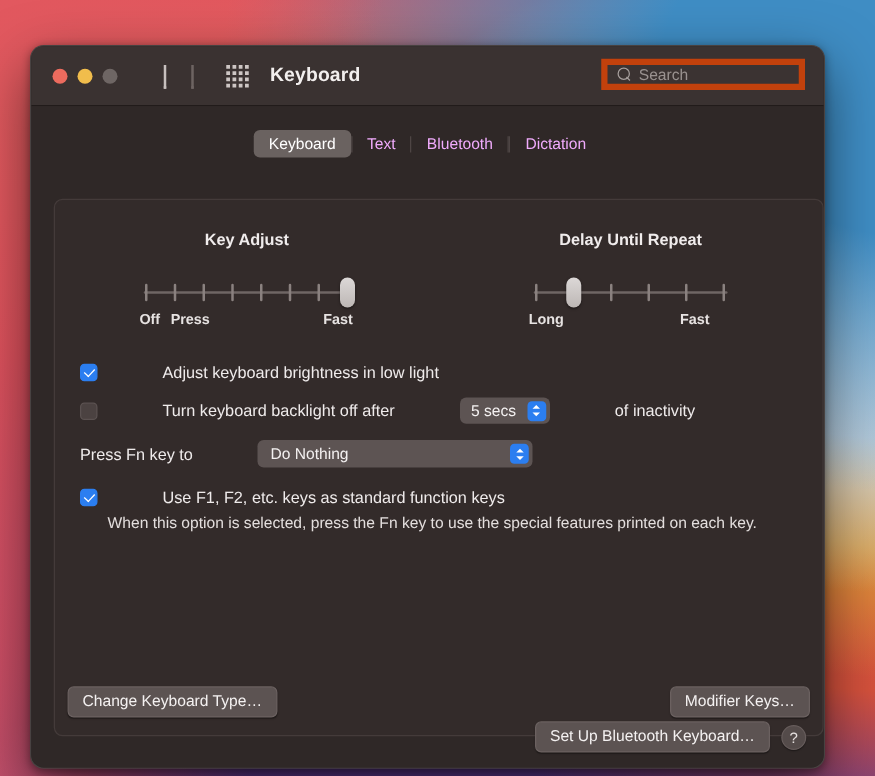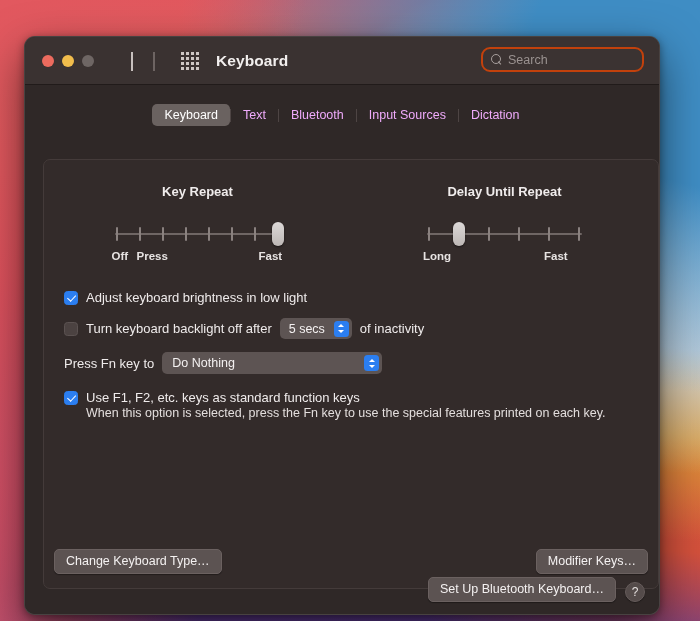--- a/index.html
+++ b/index.html
@@ -112,22 +112,22 @@
     font-weight: bold;
     letter-spacing: 0.1px;
   }
 
   #searchbox {
     position: absolute;
     right: 15px;
     top: 10px;
     width: 163px;
     height: 25px;
-    border-radius: 9px;
-    border: 2px solid #c2410c;
+    border-radius: 0;
+    border: 5px solid #c2410c;
     background: #3b3332;
     display: flex;
     align-items: center;
     padding-left: 8px;
     gap: 6px;
   }
   .mag {
     position: relative;
     width: 11px; height: 11px;
     flex: none;
@@ -265,20 +265,21 @@
   }
 
   
   #options {
     padding: 24px 0 0 20px;
   }
   .opt-row {
     display: flex;
     align-items: center;
     margin-bottom: 13px;
+    gap: 44px;
   }
   .checkbox {
     width: 14px; height: 14px;
     border-radius: 3.5px;
     flex: none;
     margin-right: 8px;
     position: relative;
   }
   .checkbox.on {
     background: #2b7ef0;
@@ -358,21 +359,21 @@
     width: 15px; height: 16px;
     border-radius: 3.5px;
     background: #2b7ef0;
     display: flex;
     flex-direction: column;
     align-items: center;
     justify-content: center;
     gap: 3px;
   }
 
-  .fn-row { align-items: flex-start; margin-bottom: 0; }
+  .fn-row { align-items: flex-start; margin-bottom: 5px; }
   .fn-row .checkbox { margin-top: 1px; }
   .fn-desc {
     margin-left: 22px;
     color: #e3dedd;
     font-size: 12.5px;
     line-height: 1.38;
     width: 520px;
   }
 
   
@@ -394,21 +395,21 @@
     box-shadow: 0 1px 1px rgba(0,0,0,0.35);
     white-space: nowrap;
   }
 
   
   #footer {
     position: absolute;
     right: 14px;
     bottom: 14px;
     display: flex;
-    align-items: flex-end;
+    align-items: center;
     gap: 9px;
   }
   .help-btn {
     width: 20px; height: 20px;
     border-radius: 50%;
     background: #544b4a;
     border: 0.5px solid #665c5b;
     color: #e4dfde;
     font-size: 12px;
     display: flex;
@@ -468,32 +469,31 @@
     <div id="body">
 
       <div id="tabbar">
         <div class="tabs-group">
           <div class="tab selected">Keyboard</div>
           <div class="tab-sep"></div>
           <div class="tab">Text</div>
           <div class="tab-sep"></div>
           <div class="tab">Bluetooth</div>
           <div class="tab-sep"></div>
-          <div class="tab">Input Sources</div>
           <div class="tab-sep"></div>
           <div class="tab">Dictation</div>
         </div>
       </div>
 
       <div id="panel">
 
         <div id="sliders">
 
           <div class="slider-block">
-            <div class="slider-title">Key Repeat</div>
+            <div class="slider-title">Key Adjust</div>
             <div class="slider-wrap key-repeat">
               <div class="track"></div>
               <div class="tick" style="left:2px"></div>
               <div class="tick" style="left:25px"></div>
               <div class="tick" style="left:48px"></div>
               <div class="tick" style="left:71px"></div>
               <div class="tick" style="left:94px"></div>
               <div class="tick" style="left:117px"></div>
               <div class="tick" style="left:140px"></div>
               <div class="tick" style="left:163px"></div>

